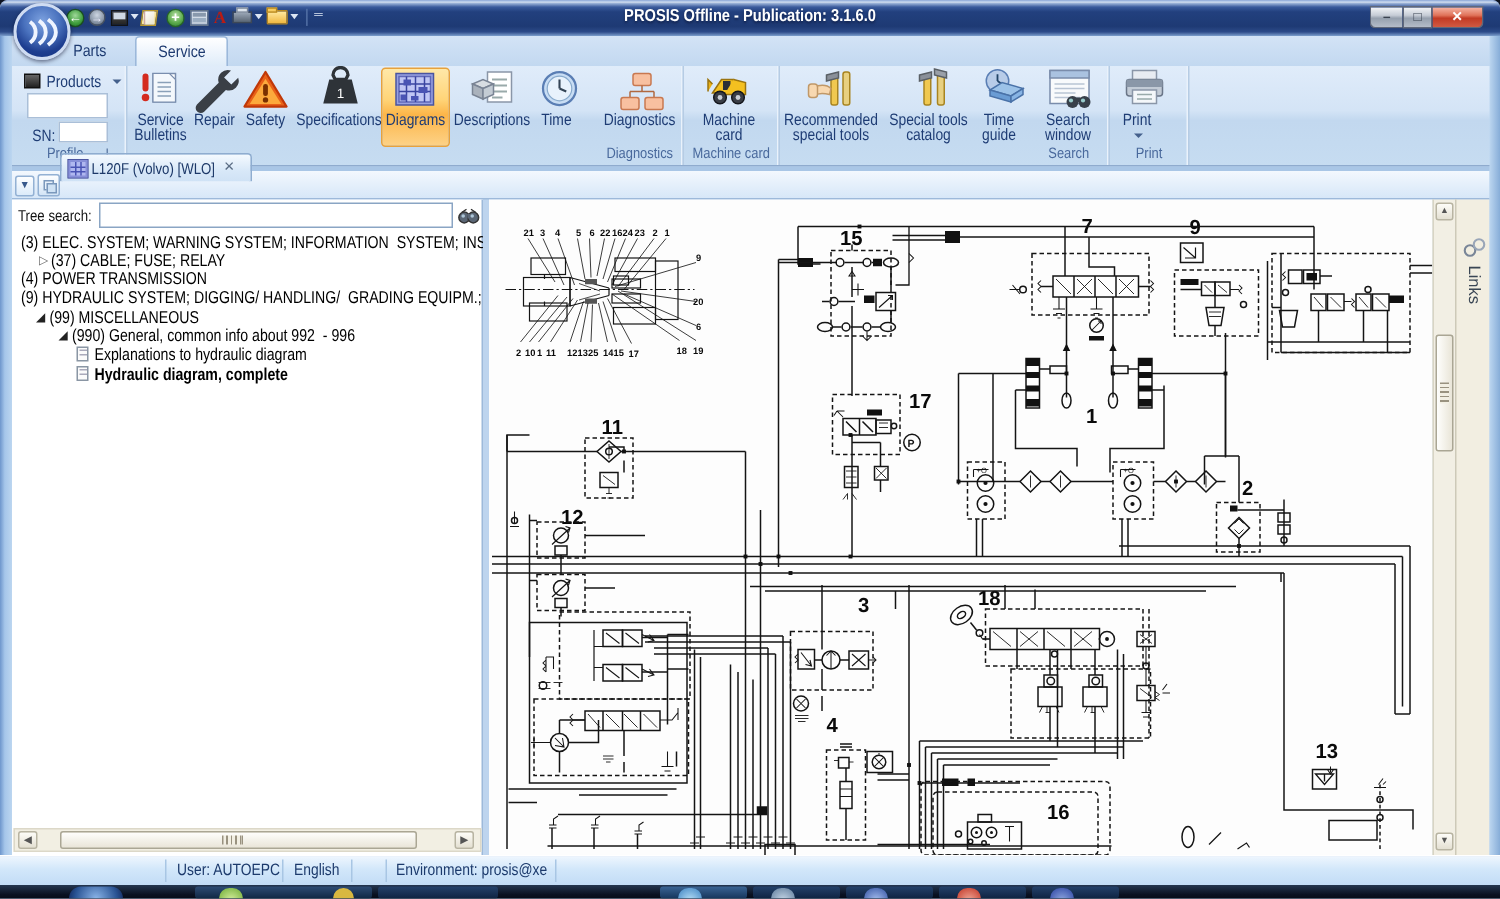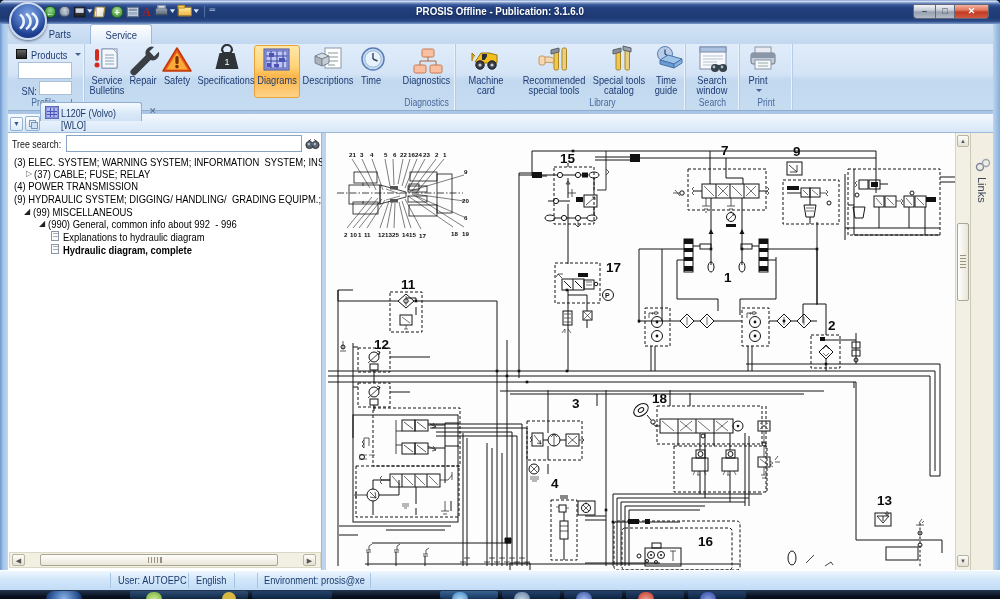--- a/index.html
+++ b/index.html
@@ -37,21 +37,21 @@
      background:linear-gradient(#e0ecfa, #d4e4f6 45%, #c2d8ef 55%, #c6dcf1); border-bottom:1px solid #8fabce; }
   .rgroup { top:0; height:66px; border-right:1px solid #b6cce4; box-shadow:inset -1px 0 0 #eaf2fb; }
   .glabel { position:absolute; bottom:2px; left:0; width:100%; text-align:center; font-size:10px; color:#49699c; transform:scaleX(0.86); }
   .btxt { position:absolute; font-size:11px; color:#1e3c74; text-align:center; line-height:10px; transform:scaleX(0.84); }
   .sxl { transform:scaleX(0.84); transform-origin:left center; }
   .tr { transform:scaleX(0.82); transform-origin:left center; white-space:nowrap; }
 
   
   #strip { left:3px; top:111px; width:994px; height:3px; background:#a9c6e6; }
   #doctabs { left:8px; top:114px; width:985px; height:19px; background:linear-gradient(#f3f8fe, #d7e7f8); border-bottom:1px solid #9db9da;}
-  #doctab { left:40px; top:102px; width:102px; height:19px; background:linear-gradient(#f5faff,#d8e8f8 60%,#cfe2f5);
+  #doctab { left:40px; top:102px; width:128px; height:19px; background:linear-gradient(#f5faff,#d8e8f8 60%,#cfe2f5);
      border:1px solid #8fadd0; border-bottom:none; border-radius:3px 3px 0 0; }
 
   
   #leftpanel { left:8px; top:133px; width:314px; height:437px; background:#fff; border-right:1px solid #9db9da; }
   #diagram { left:326px; top:133px; width:629px; height:437px; background:#fdfdfd; }
   #vscroll { left:955px; top:133px; width:15px; height:437px; background:#f2efe4; border-left:1px solid #d8d4c4;}
   #linksbar { left:970px; top:133px; width:23px; height:437px; background:#f2eee1; border-left:1px solid #cdc9b8; }
   
   .border-blue { background:linear-gradient(90deg, #6e96cc, #a5c6ea 40%, #bcd6f0); }
   #bright { left:993px; top:24px; width:7px; height:546px; background:linear-gradient(90deg, #bcd6f0, #87add8); }
@@ -126,22 +126,22 @@
 <div id="tab-parts" class="abs rtab"><span>Parts</span></div>
 <div id="tab-service" class="abs rtab"><span>Service</span></div>
 
 <div id="ribbon" class="abs">
   <div class="abs rgroup" style="left:0; width:82px;">
       <div class="glabel">Profile</div>
     </div>
   <div class="abs rgroup" style="left:395px; width:58px;">
       <div class="glabel">Diagnostics</div>
     </div>
-  <div class="abs rgroup" style="left:517px; width:166px;">
-      <div class="glabel">Library</div>
+  <div class="abs rgroup" style="left:453px; width:64px;">
+      <div class="glabel">Machine card</div>
     </div>
   <div class="abs rgroup" style="left:683px; width:54px;">
       <div class="glabel">Search</div>
     </div>
   <div class="abs rgroup" style="left:737px; width:53px;">
       <div class="glabel">Print</div>
     </div>
 </div>
 <div id="ribbon-icons" class="abs" style="left:3px; top:44px; width:994px; height:53px;">
 

